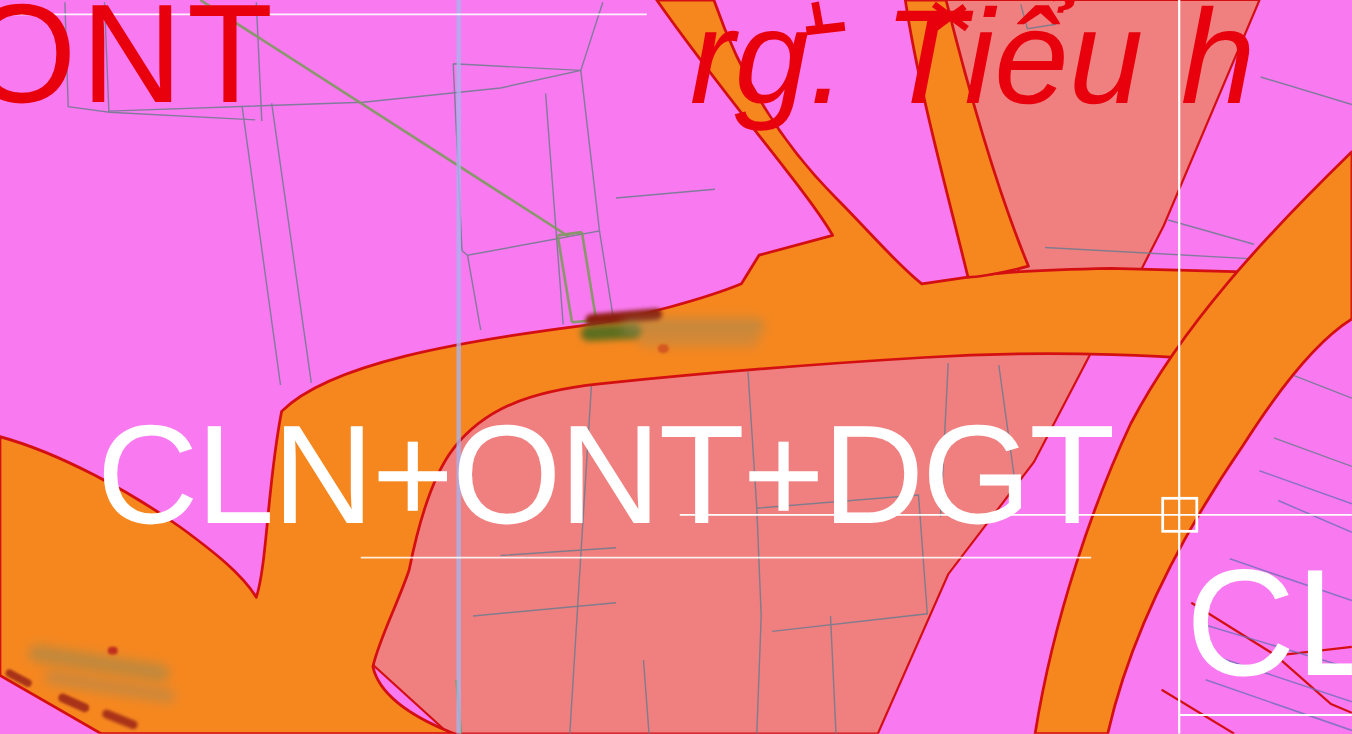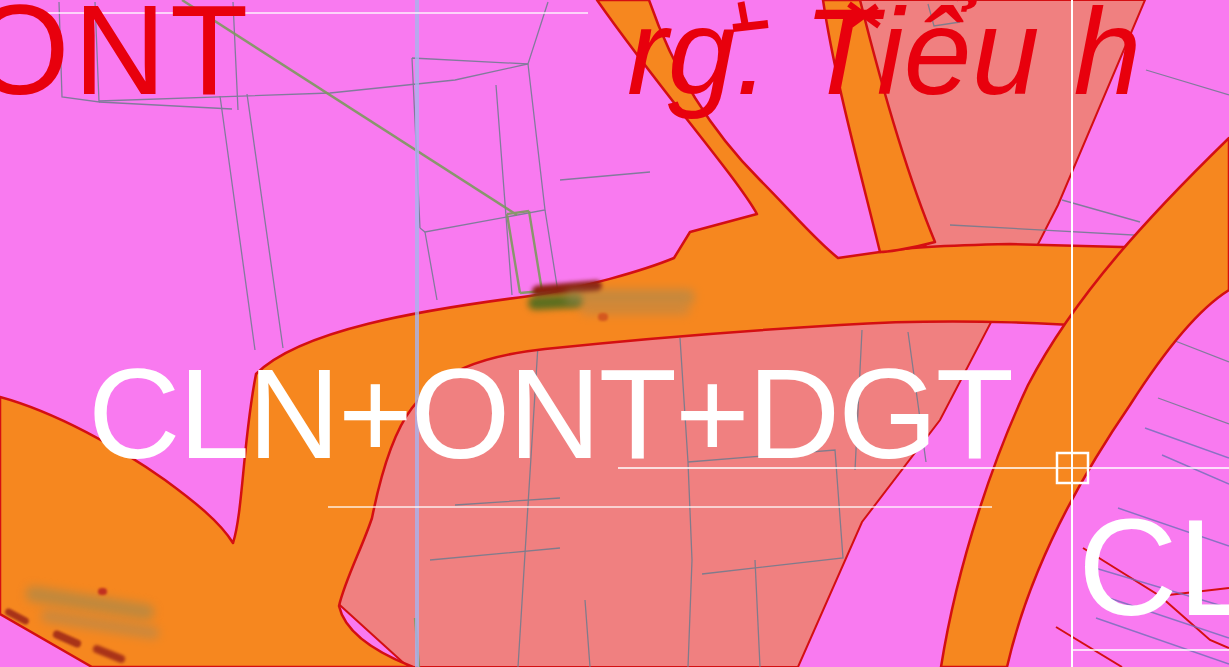--- a/index.html
+++ b/index.html
@@ -8,21 +8,21 @@
     font-family:"Liberation Sans",sans-serif;
     background:var(--residential_pink,#f97af0);
   }
   #map-root{position:absolute;inset:0;width:1229px;height:667px;}
   #map-svg{position:absolute;left:0;top:0;}
   .maplabel{position:absolute;white-space:pre;line-height:1;user-select:none;}
   .lbl-red{color:var(--label_red,#e8000d);}
   .lbl-white{color:var(--label_white,#ffffff);}
   #ont-label{left:-30px;top:-14px;font-size:128px;letter-spacing:4px;}
   #school-label{left:627px;top:-9px;font-size:122px;font-style:italic;}
-  #mixed-label{left:88px;top:350px;font-size:128px;letter-spacing:-2px;text-align:right;}
+  #mixed-label{left:88px;top:368px;font-size:128px;letter-spacing:-2px;text-align:right;}
   #ccc-label{left:436px;top:491px;font-size:132px;letter-spacing:6px;}
   #cl-label{left:1078px;top:498px;font-size:138px;}
   .smudge{position:absolute;}
   .blob{position:absolute;border-radius:8px;}
 </style>
 </head>
 <body>
 
 <div id="map-root">
 

